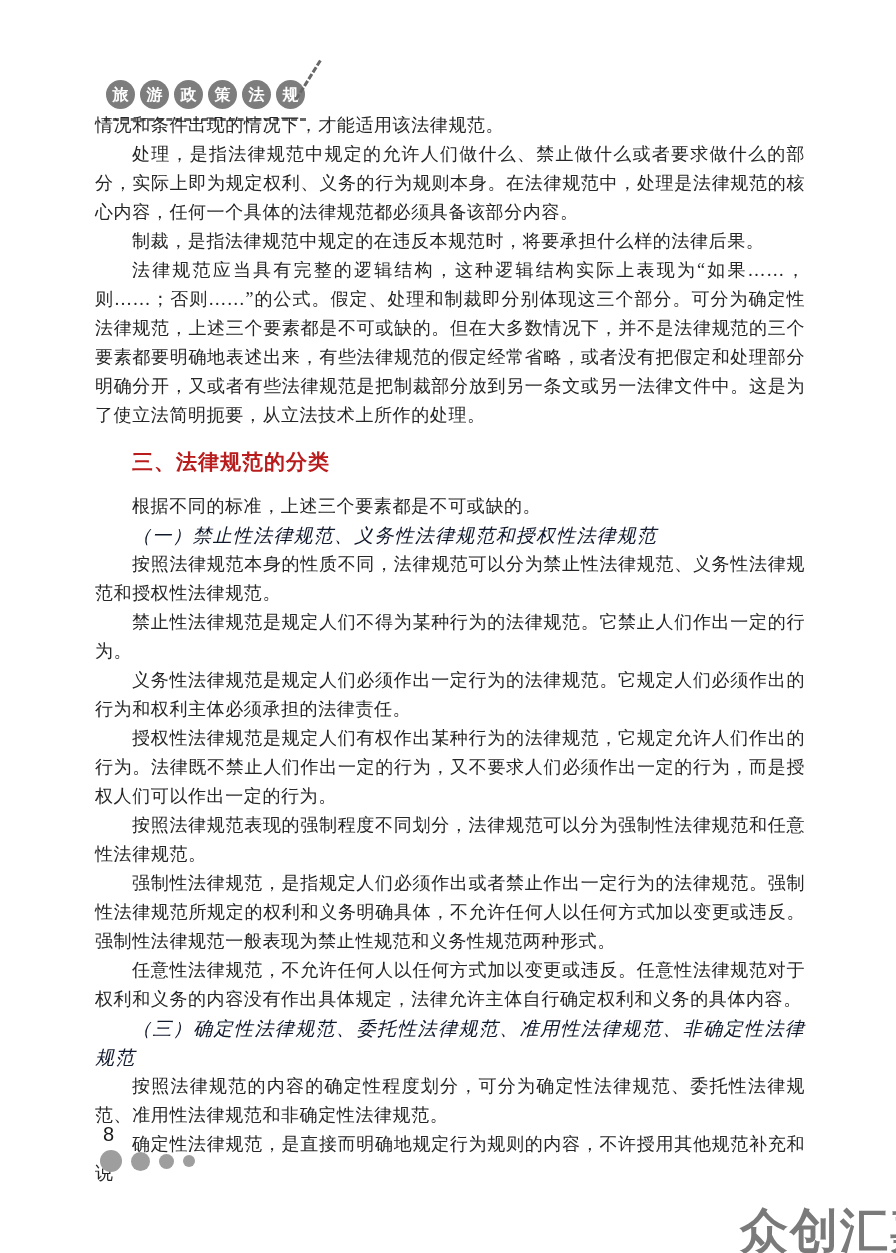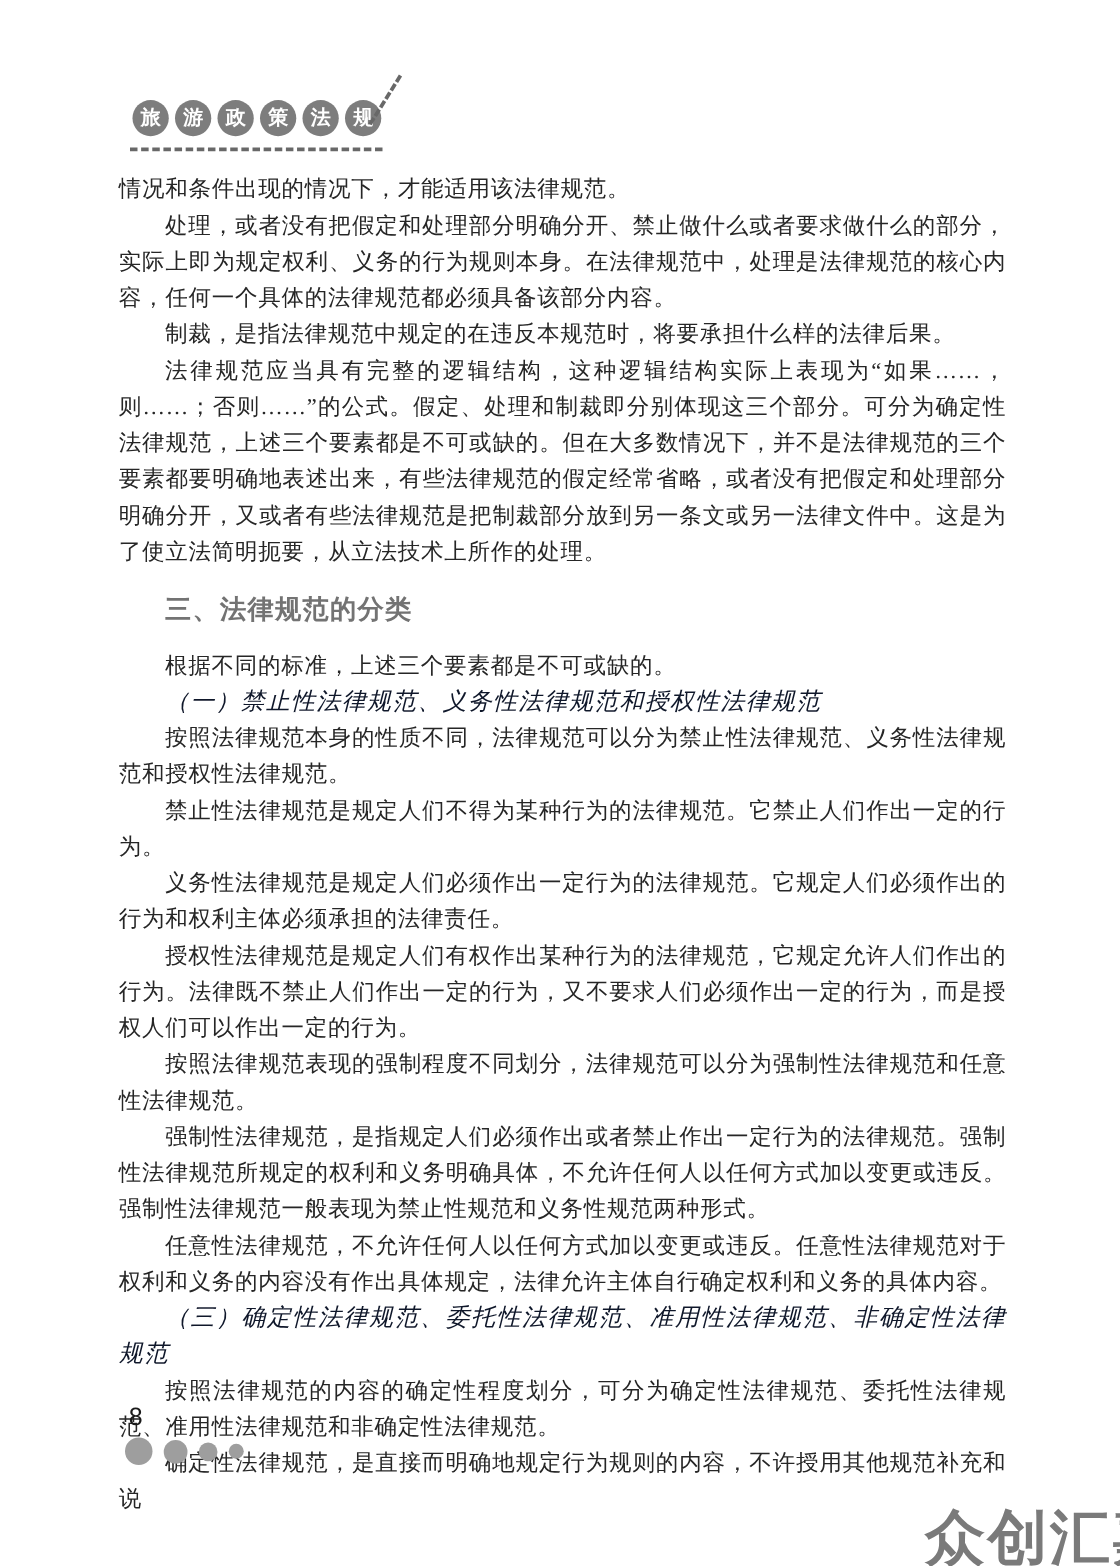--- a/index.html
+++ b/index.html
@@ -30,35 +30,35 @@
   .logo-slash {
     position: absolute; left: 296px; top: 98px;
     width: 46px; height: 0;
     border-top: 3px dashed #686868;
     transform: rotate(-58deg);
     transform-origin: left center;
   }
 
   
   .doc {
-    position: absolute; left: 95px; top: 137px; width: 710px;
+    position: absolute; left: 95px; top: 111px; width: 710px;
   }
   .doc p { margin: 0; }
   p.body {
     font: 18px/29px "Liberation Serif", "DejaVu Serif", serif;
     color: #262626;
     text-align: justify;
     letter-spacing: 0.6px;
   }
   p.indent { text-indent: 37px; }
   p.heading {
     margin: 17px 0 15px 0;
     text-indent: 37px;
     font: bold 21px/30px "Liberation Sans", "DejaVu Sans", sans-serif;
-    color: #737373;
+    color: #b91c1c;
     letter-spacing: 1px;
   }
   p.subheading {
     font: italic 19px/29px "Liberation Serif", "DejaVu Serif", serif;
     color: #0f172a;
     text-indent: 37px;
     text-align: justify;
     letter-spacing: 1.2px;
   }
 
@@ -96,21 +96,21 @@
     <span class="logo-circle">政</span>
     <span class="logo-circle">策</span>
     <span class="logo-circle">法</span>
     <span class="logo-circle">规</span>
   </div>
 <div class="logo-dash"></div>
 <div class="logo-slash"></div>
 
 <div class="doc">
     <p class="body">情况和条件出现的情况下，才能适用该法律规范。</p>
-    <p class="body indent">处理，或者没有把假定和处理部分明确分开、禁止做什么或者要求做什么的部分，实际上即为规定权利、义务的行为规则本身。在法律规范中，处理是法律规范的核心内容，任何一个具体的法律规范都必须具备该部分内容。</p>
+    <p class="body indent">处理，是指法律规范中规定的允许人们做什么、禁止做什么或者要求做什么的部分，实际上即为规定权利、义务的行为规则本身。在法律规范中，处理是法律规范的核心内容，任何一个具体的法律规范都必须具备该部分内容。</p>
     <p class="body indent">制裁，是指法律规范中规定的在违反本规范时，将要承担什么样的法律后果。</p>
     <p class="body indent">法律规范应当具有完整的逻辑结构，这种逻辑结构实际上表现为“如果……，则……；否则……”的公式。假定、处理和制裁即分别体现这三个部分。可分为确定性法律规范，上述三个要素都是不可或缺的。但在大多数情况下，并不是法律规范的三个要素都要明确地表述出来，有些法律规范的假定经常省略，或者没有把假定和处理部分明确分开，又或者有些法律规范是把制裁部分放到另一条文或另一法律文件中。这是为了使立法简明扼要，从立法技术上所作的处理。</p>
     <p class="heading indent">三、法律规范的分类</p>
     <p class="body indent">根据不同的标准，上述三个要素都是不可或缺的。</p>
     <p class="subheading indent">（一）禁止性法律规范、义务性法律规范和授权性法律规范</p>
     <p class="body indent">按照法律规范本身的性质不同，法律规范可以分为禁止性法律规范、义务性法律规范和授权性法律规范。</p>
     <p class="body indent">禁止性法律规范是规定人们不得为某种行为的法律规范。它禁止人们作出一定的行为。</p>
     <p class="body indent">义务性法律规范是规定人们必须作出一定行为的法律规范。它规定人们必须作出的行为和权利主体必须承担的法律责任。</p>
     <p class="body indent">授权性法律规范是规定人们有权作出某种行为的法律规范，它规定允许人们作出的行为。法律既不禁止人们作出一定的行为，又不要求人们必须作出一定的行为，而是授权人们可以作出一定的行为。</p>
     <p class="body indent">按照法律规范表现的强制程度不同划分，法律规范可以分为强制性法律规范和任意性法律规范。</p>

